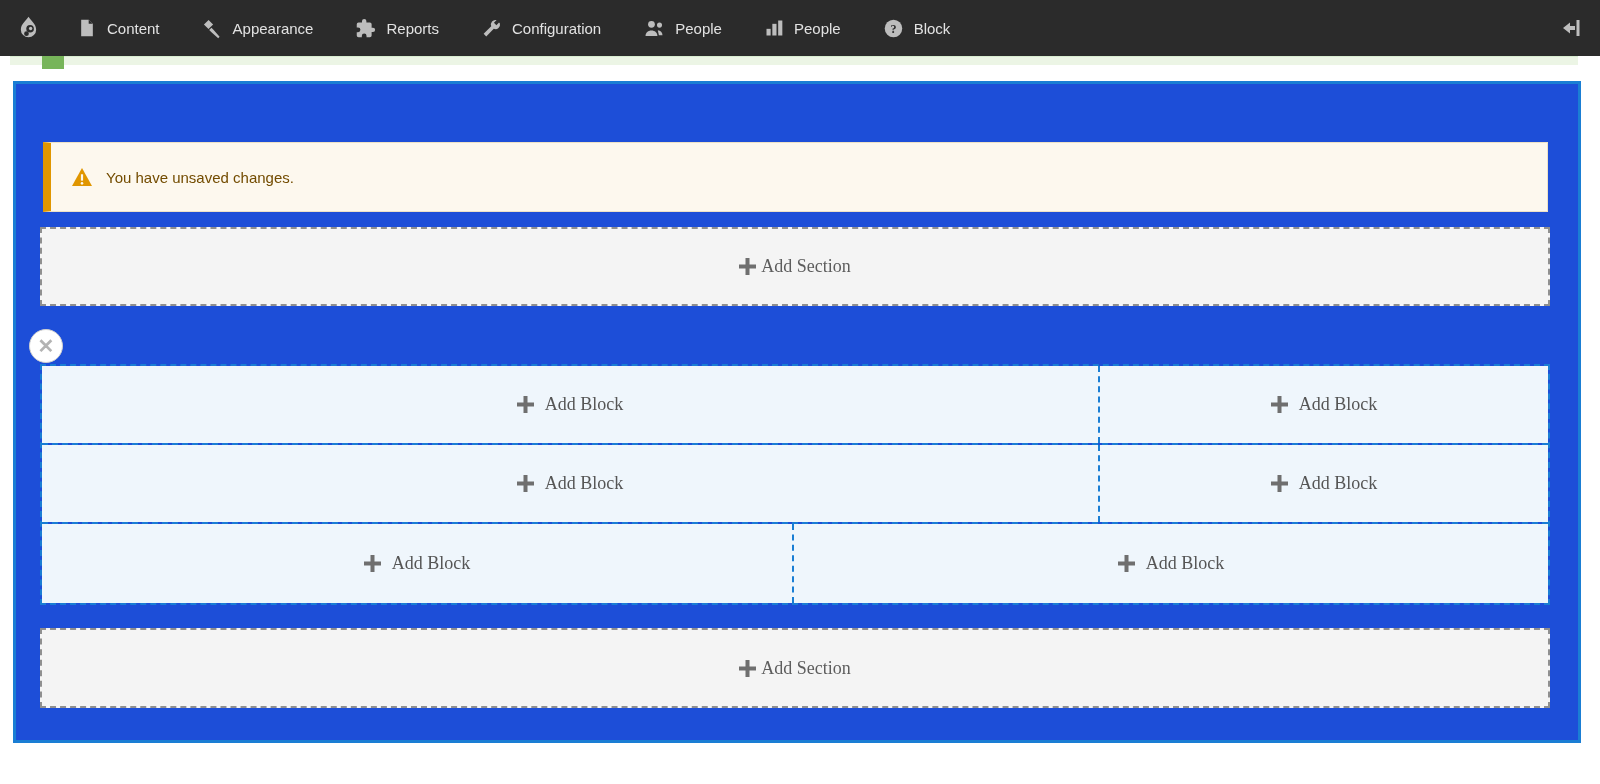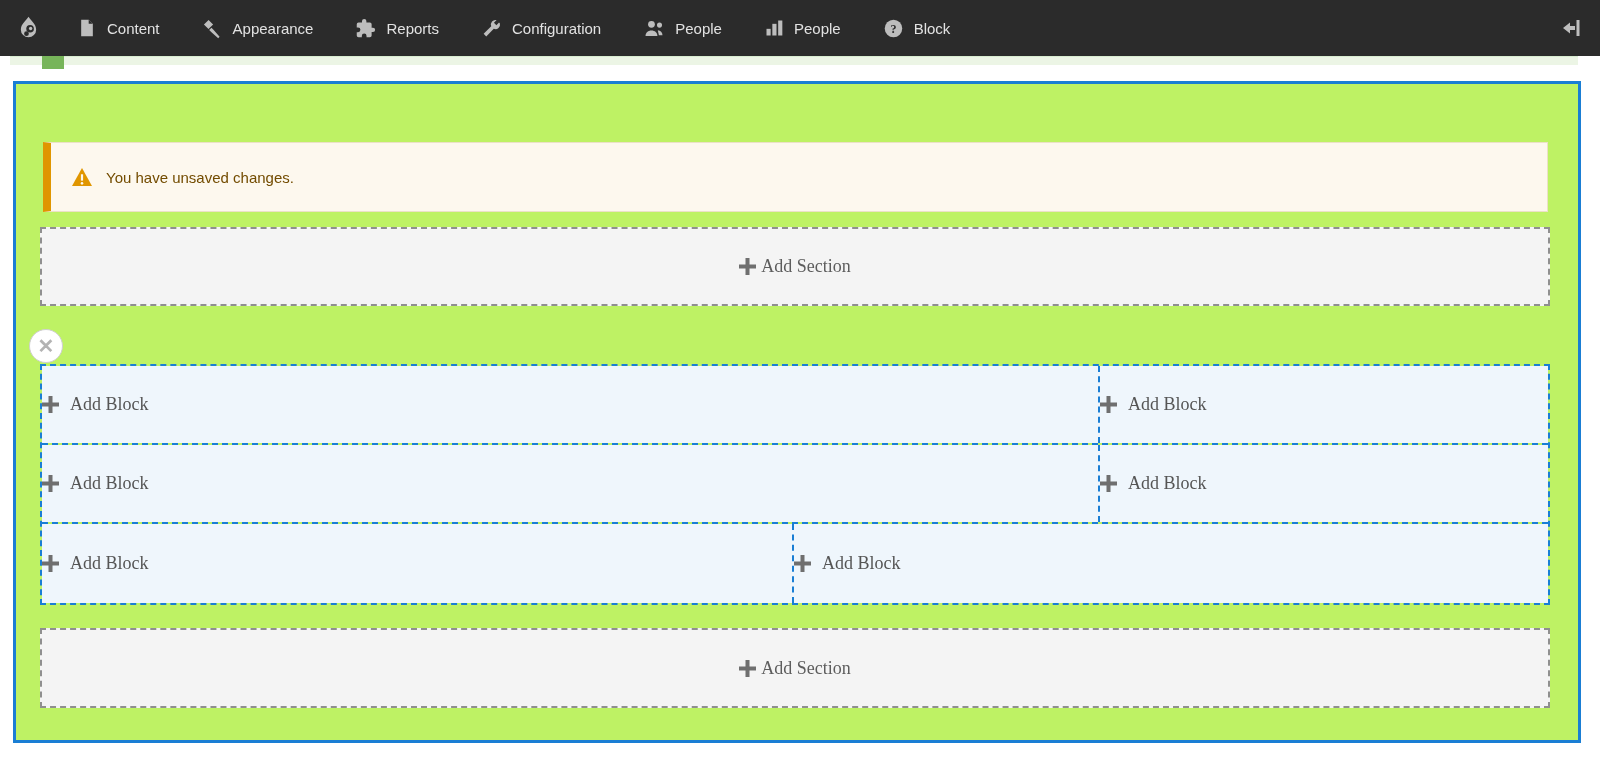--- a/index.html
+++ b/index.html
@@ -31,21 +31,21 @@
     background:#ecf5e5;border-top:1px solid #d8ecd0;
   }
   .status-strip-edge{
     position:absolute;top:54px;left:42px;width:22px;height:15px;
     background:#77b55a;
   }
 
   
   .lb-frame{
     position:absolute;left:13px;top:81px;width:1568px;height:662px;
-    box-sizing:border-box;border:3px solid #1a7ed4;background:#bef264;
+    box-sizing:border-box;border:3px solid #1a7ed4;background:#1d4ed8;
   }
 
   
   .warning-box{
     position:absolute;left:27px;top:58px;width:1505px;height:70px;
     box-sizing:border-box;background:#fdf8ee;
     border:1px solid #ece1c7;border-left:8px solid #e09600;
     display:flex;align-items:center;gap:13px;padding-left:20px;
   }
   .warning-text{font-size:15px;color:#734c00;}
@@ -78,21 +78,21 @@
     position:absolute;left:24px;top:280px;width:1510px;height:241px;
     box-sizing:border-box;border:2px dashed #1a7ed4;
     display:flex;flex-direction:column;
   }
   .lb-row{display:flex;}
   .lb-row.r1{height:77px;}
   .lb-row.r2{height:79px;box-sizing:border-box;border-top:2px dashed #1a7ed4;}
   .lb-row.r3{height:81px;box-sizing:border-box;border-top:2px dashed #1a7ed4;}
   .lb-region{
     background:#eff6fc;box-sizing:border-box;
-    display:flex;align-items:center;justify-content:flex-start;gap:11px;
+    display:flex;align-items:center;justify-content:center;gap:11px;
     cursor:pointer;
   }
   .lb-region.divided{border-right:2px dashed #1a7ed4;}
   .w-wide{width:1058px;}
   .w-half{width:752px;}
   .w-rest{flex:1;}
   .block-label{color:#555555;}
 
   .plus-icon{display:block;}
 </style>

